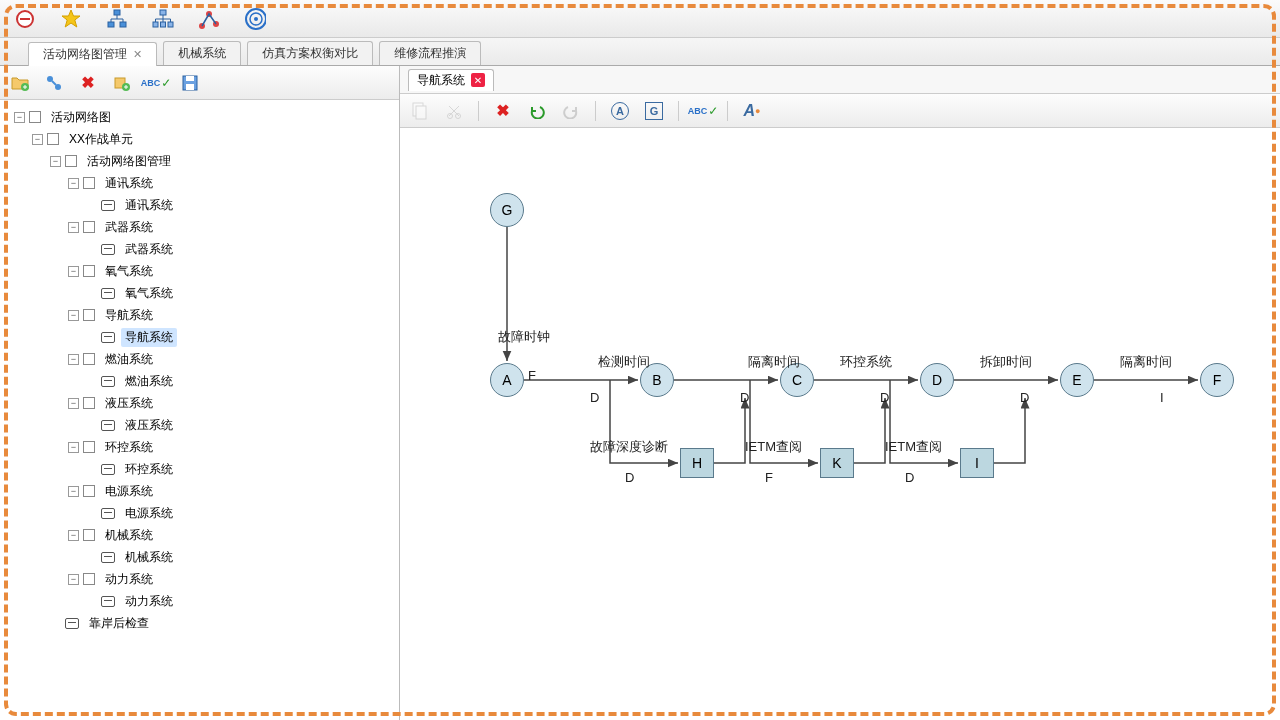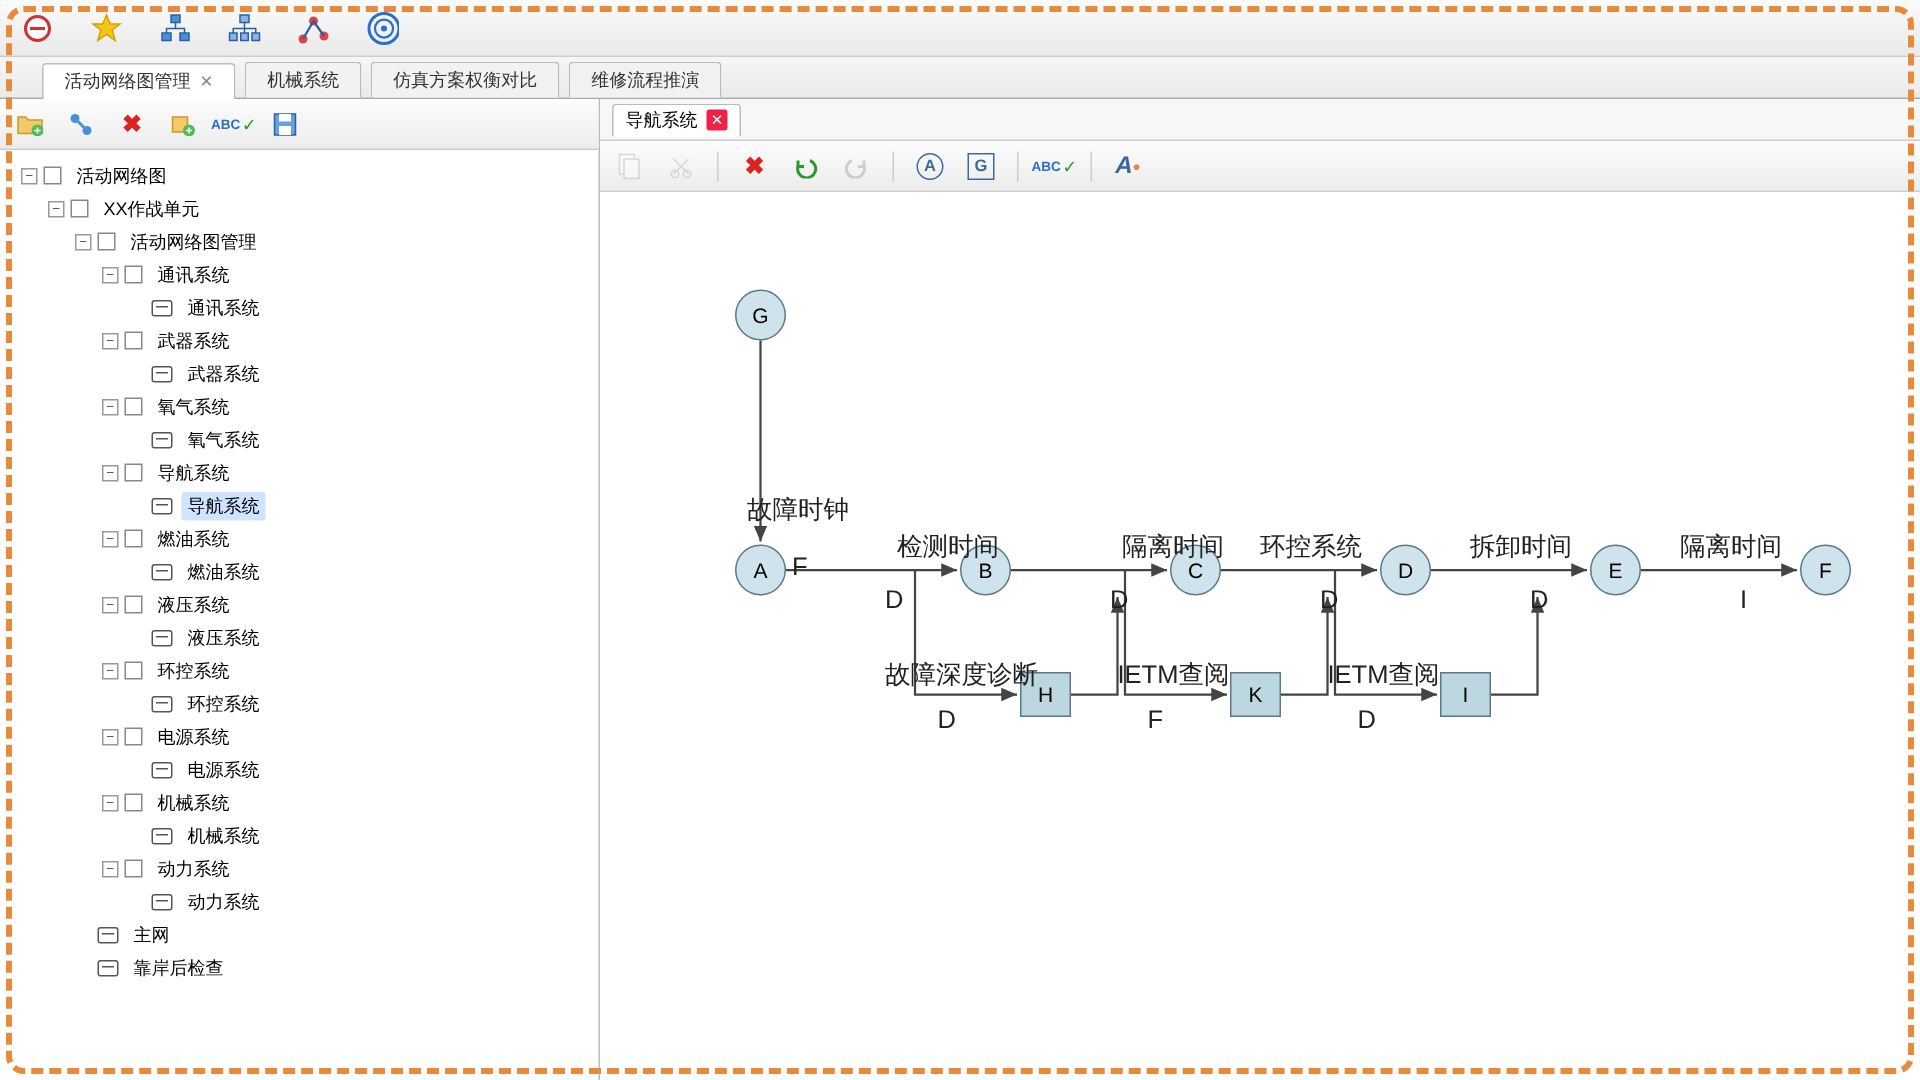--- a/index.html
+++ b/index.html
@@ -40,21 +40,21 @@
 
 
 .canvas-tab-row { height:28px; display:flex; align-items:center; padding-left:8px; border-bottom:1px solid #ccc; background:#f7f7f7;}
 .canvas-tab { height:22px; padding:0 8px; display:flex; align-items:center; border:1px solid #bbb; border-bottom:none; background:#fff; border-radius:3px 3px 0 0;}
 .canvas-tab .x { margin-left:6px; width:14px; height:14px; background:#e24; color:#fff; display:flex; align-items:center; justify-content:center; border-radius:2px; font-size:10px; cursor:pointer;}
 
 
 .canvas { flex:1; position:relative; background:#fff;}
 .disk { position:absolute; width:34px; height:34px; border-radius:50%; background:#cfe3ed; border:1.5px solid #5a7a8c; display:flex; align-items:center; justify-content:center; font-size:14px;}
 .box { position:absolute; width:34px; height:30px; background:#bcd7e0; border:1.5px solid #5a7a8c; display:flex; align-items:center; justify-content:center; font-size:14px;}
-.edge-lbl { position:absolute; font-size:17px; color:#222;}
+.edge-lbl { position:absolute; font-size:13px; color:#222;}
 svg.edges { position:absolute; inset:0; width:100%; height:100%;}
 
 
 .wm { position:absolute; right:28px; bottom:60px; display:flex; align-items:center; gap:10px; color:#888; font-size:26px; opacity:.55; font-weight:500;}
 .wm .logo { width:30px; height:30px;}
 
 
 .red-x { color:#d22; font-weight:bold; font-size:16px;}
 .blue { color:#2a70c8;}
 .green { color:#2a9a2a;}
@@ -273,25 +273,20 @@
         </div>
         <div class="tree-node" style="padding-left: 64px;">
           <span class="exp">−</span>
           <span class="ck"></span>
           <span class="lbl">动力系统</span>
         </div>
         <div class="tree-node" style="padding-left: 82px;">
           <span class="noexp"></span>
           <span class="doc"></span>
           <span class="lbl">动力系统</span>
-        </div>
-        <div class="tree-node" style="padding-left: 46px;">
-          <span class="noexp"></span>
-          <span class="doc"></span>
-          <span class="lbl">主网</span>
         </div>
         <div class="tree-node" style="padding-left: 46px;">
           <span class="noexp"></span>
           <span class="doc"></span>
           <span class="lbl">靠岸后检查</span>
         </div>
       </div>
   </div>
 
   <div class="right-pane">

